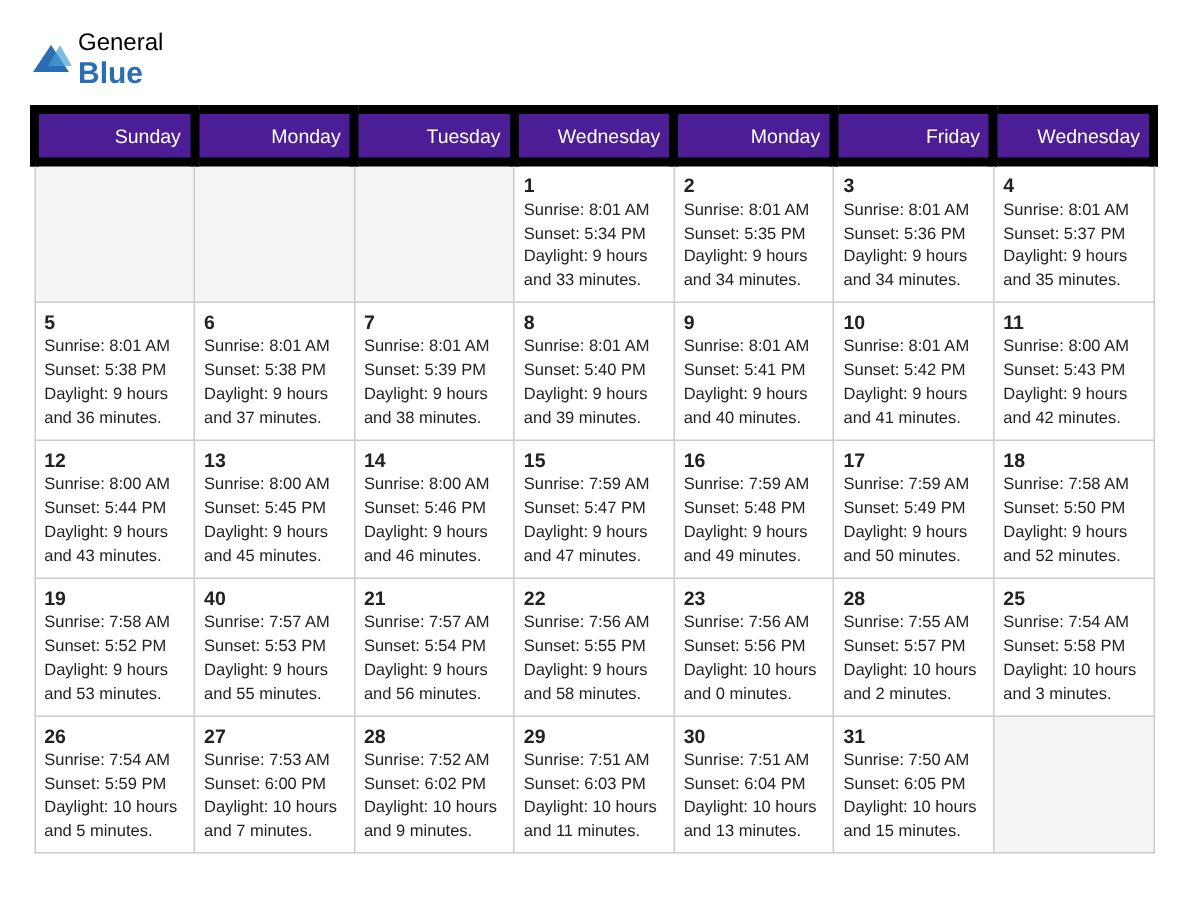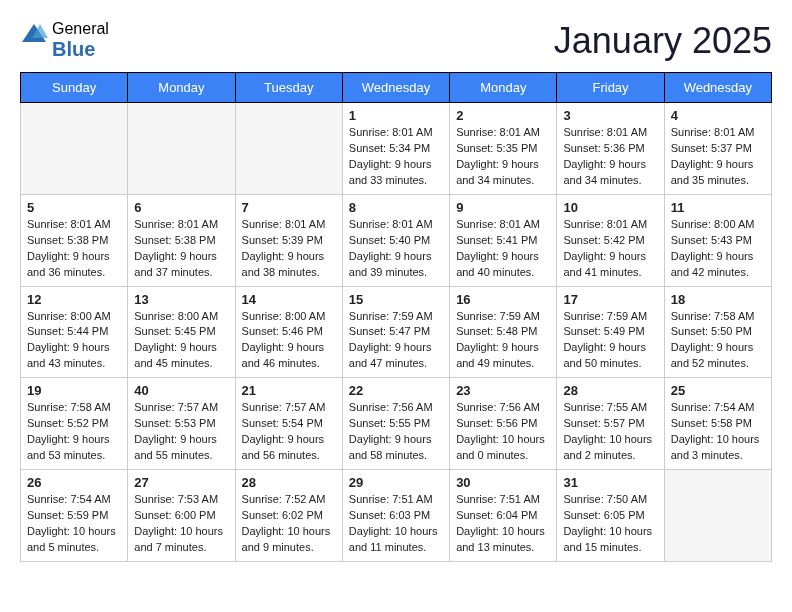--- a/index.html
+++ b/index.html
@@ -11,21 +11,21 @@
       padding: 20px;
     }
     .header {
       display: flex;
       justify-content: space-between;
       align-items: flex-start;
       margin-bottom: 10px;
     }
     .logo {
       display: flex;
-      align-items: flex-start;
+      align-items: center;
     }
     .logo-text {
       display: flex;
       flex-direction: column;
       line-height: 1.1;
     }
     .logo-blue {
       font-size: 20px;
       font-weight: bold;
       color: #2a6db5;
@@ -46,26 +46,26 @@
     .location {
       font-size: 15px;
       color: #444;
     }
     .calendar {
       width: 100%;
       border-collapse: collapse;
       border: 1px solid #ccc;
     }
     .calendar th {
-      background: #3b82f6;
+      background: #4c1d95;
       color: #fff;
       font-size: 13px;
       padding: 7px 6px;
-      text-align: center;
-      border: 1px solid #000000;
+      text-align: right;
+      border: 6px solid #000000;
       font-weight: normal;
     }
     .calendar td {
       width: 14.28%;
       vertical-align: top;
       padding: 5px 6px;
       border: 1px solid #ccc;
       font-size: 11px;
       color: #222;
       height: 90px;
@@ -94,21 +94,20 @@
     <svg class="logo-icon" viewBox="0 0 28 28">
       <polygon points="14,4 26,22 2,22" fill="#2a6db5"></polygon>
       <polygon points="20,4 28,18 12,18" fill="#4a9fd5" opacity="0.7"></polygon>
     </svg>
     <div class="logo-text">
       <span>General</span>
       <span class="logo-blue">Blue</span>
     </div>
   </div>
   <div class="title-block">
-    <div class="month-title">January 2025</div>
   </div>
 </div>
 
 <table class="calendar">
   <thead>
     <tr>
     <th>Sunday</th>
         <th>Monday</th>
         <th>Tuesday</th>
         <th>Wednesday</th>

